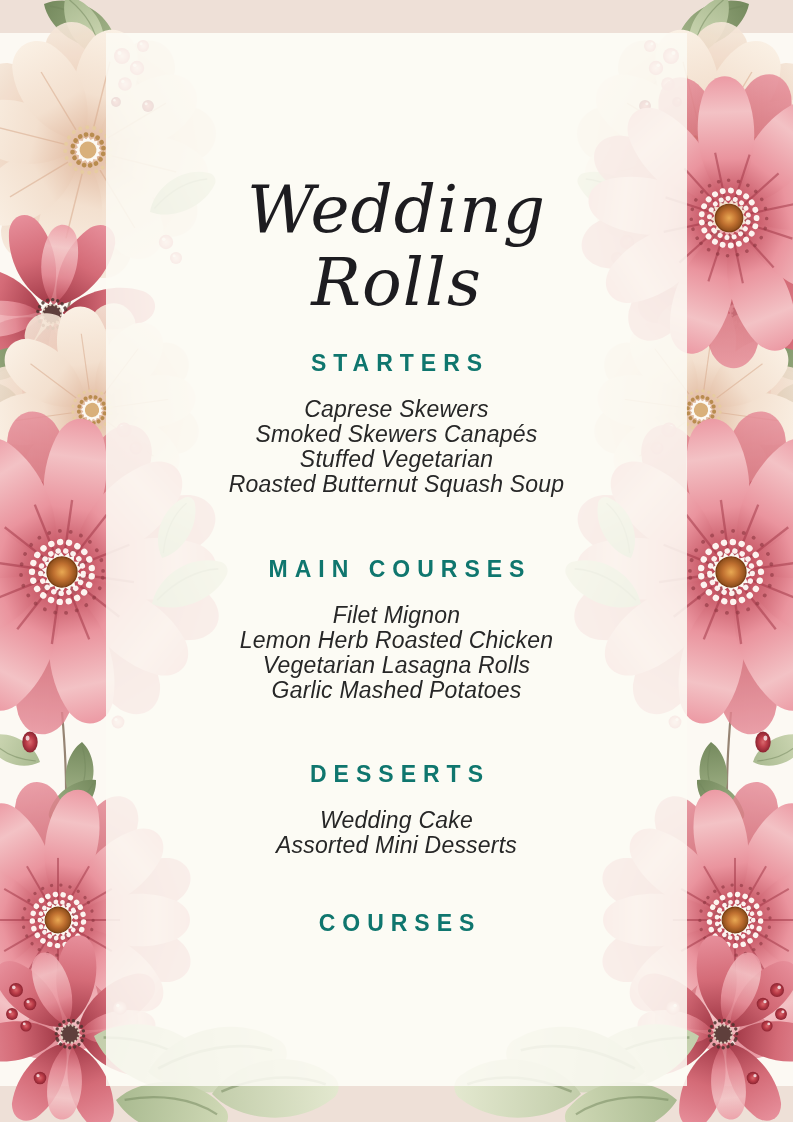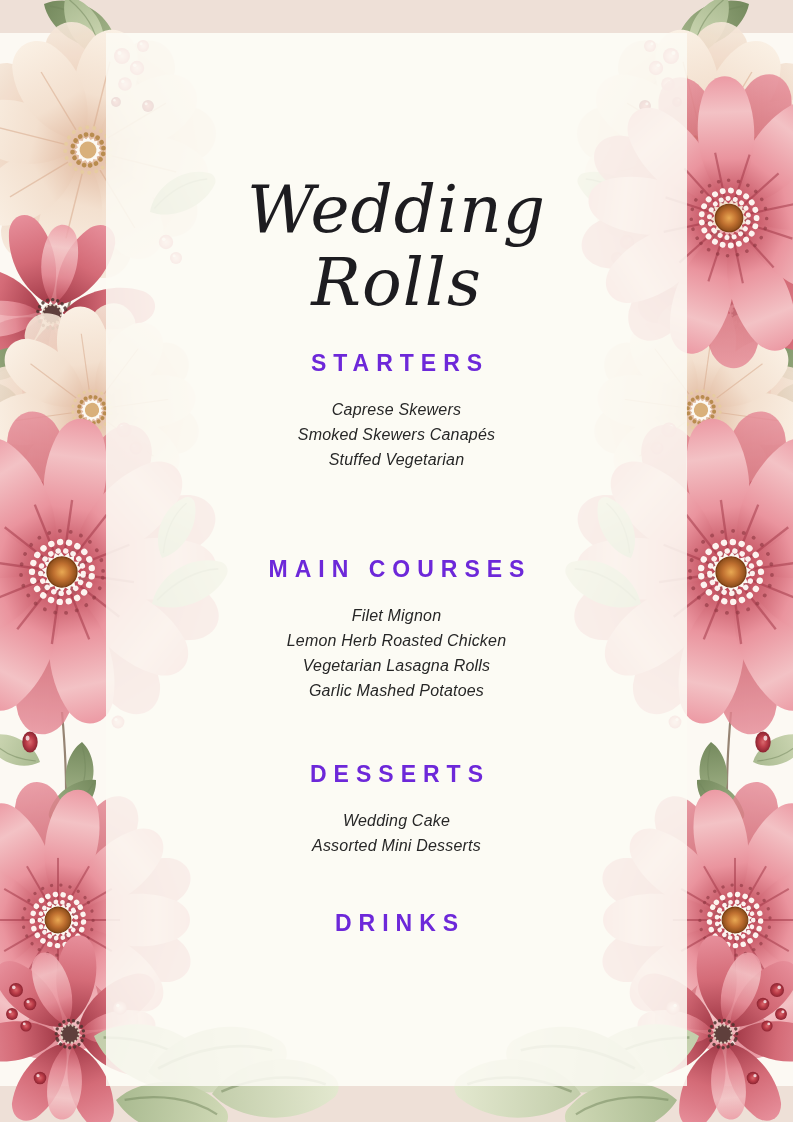--- a/index.html
+++ b/index.html
@@ -17,25 +17,25 @@
   .content{position:absolute;left:106px;top:33px;width:581px;height:787px;}
   .title{
     position:absolute;top:140px;left:0;right:0;text-align:center;
     font-family:"DejaVu Serif",serif;font-style:italic;
     font-size:66px;line-height:73px;color:#1d1c20;letter-spacing:1px;
   }
   .sec{position:absolute;left:0;right:0;text-align:center;}
   .sec h2{
     margin:0 0 22px 0;font-family:"Liberation Sans",sans-serif;
     font-size:23px;line-height:24px;font-weight:700;letter-spacing:7px;
-    color:#6d28d9;text-indent:7px;
+    color:#0f766e;text-indent:7px;
   }
   .sec ul{list-style:none;margin:0;padding:0;}
   .sec li{
-    font-style:italic;font-size:16px;line-height:25px;color:#272727;letter-spacing:.2px;
+    font-style:italic;font-size:23px;line-height:25px;color:#272727;letter-spacing:.2px;
   }
   .sec-starters{top:318px}
   .sec-main-courses{top:524px}
   .sec-desserts{top:729px}
   .sec-drinks{top:878px}
 </style>
 </head>
 <body>
 
 <div class="page">
@@ -281,20 +281,21 @@
       <div>Wedding</div>
       <div>Rolls</div>
     </div>
 
     <section class="sec sec-starters">
       <h2>STARTERS</h2>
       <ul>
         <li>Caprese Skewers</li>
         <li>Smoked Skewers Canapés</li>
         <li>Stuffed Vegetarian</li>
+        <li>Roasted Butternut Squash Soup</li>
       </ul>
     </section>
 
     <section class="sec sec-main-courses">
       <h2>MAIN COURSES</h2>
       <ul>
         <li>Filet Mignon</li>
         <li>Lemon Herb Roasted Chicken</li>
         <li>Vegetarian Lasagna Rolls</li>
         <li>Garlic Mashed Potatoes</li>
@@ -303,16 +304,16 @@
 
     <section class="sec sec-desserts">
       <h2>DESSERTS</h2>
       <ul>
         <li>Wedding Cake</li>
         <li>Assorted Mini Desserts</li>
       </ul>
     </section>
 
     <section class="sec sec-drinks">
-      <h2>DRINKS</h2>
+      <h2>COURSES</h2>
     </section>
   </div>
 </div>
 
 </body></html>

